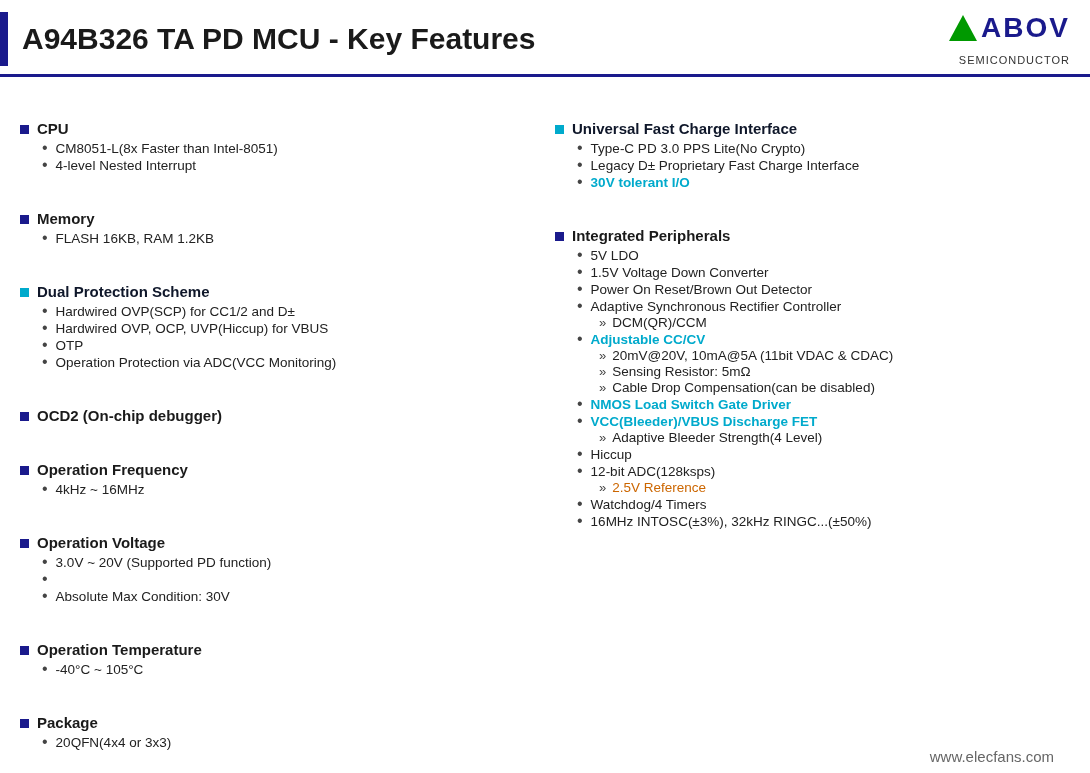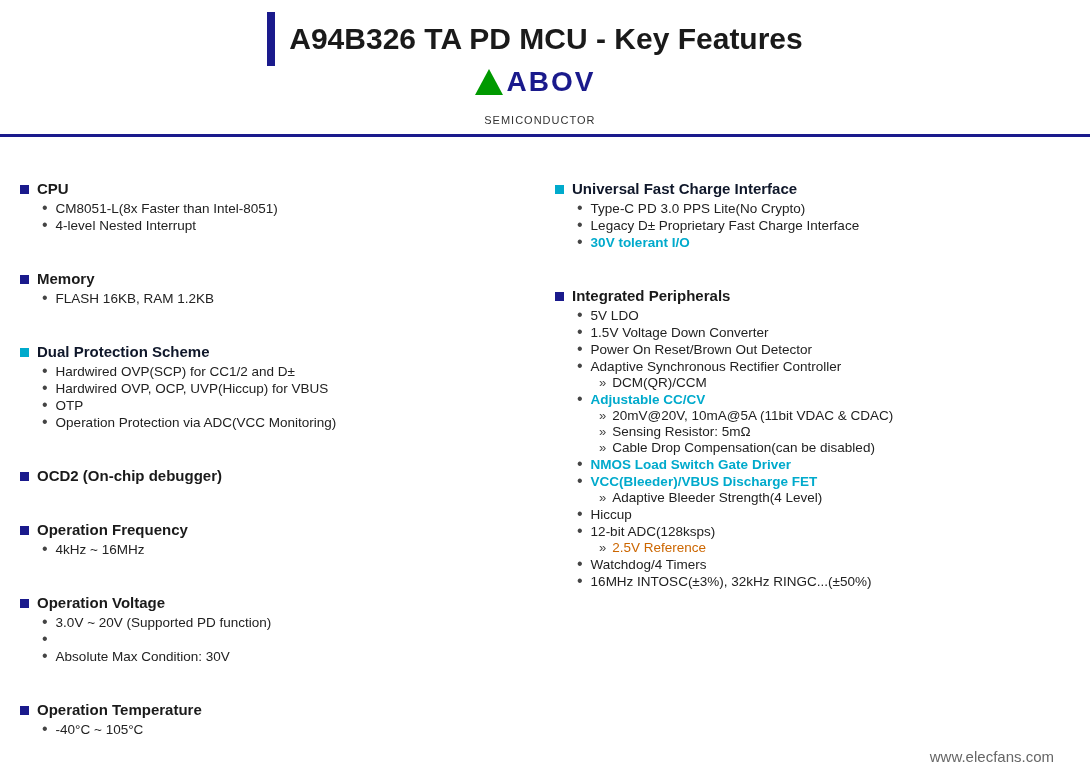--- a/index.html
+++ b/index.html
@@ -20,21 +20,20 @@
     }
 
     
     .header {
       display: flex;
       align-items: center;
       justify-content: space-between;
       padding: 12px 20px 8px 0px;
       border-bottom: 3px solid #1a1a8c;
       margin-bottom: 16px;
-      flex-direction: column;
     }
 
     .header-title-area {
       display: flex;
       align-items: center;
     }
 
     .blue-bar {
       width: 8px;
       height: 54px;
@@ -74,21 +73,21 @@
       border-right: 14px solid transparent;
       border-bottom: 26px solid #009900;
       margin-right: 4px;
     }
 
     .logo-semiconductor {
       font-size: 11px;
       color: #333;
       letter-spacing: 1px;
       text-align: right;
-      margin-top: 16px;
+      margin-top: 10px;
     }
 
     
     .main-content {
       display: flex;
       padding: 0 20px;
       gap: 20px;
     }
 
     .column {

